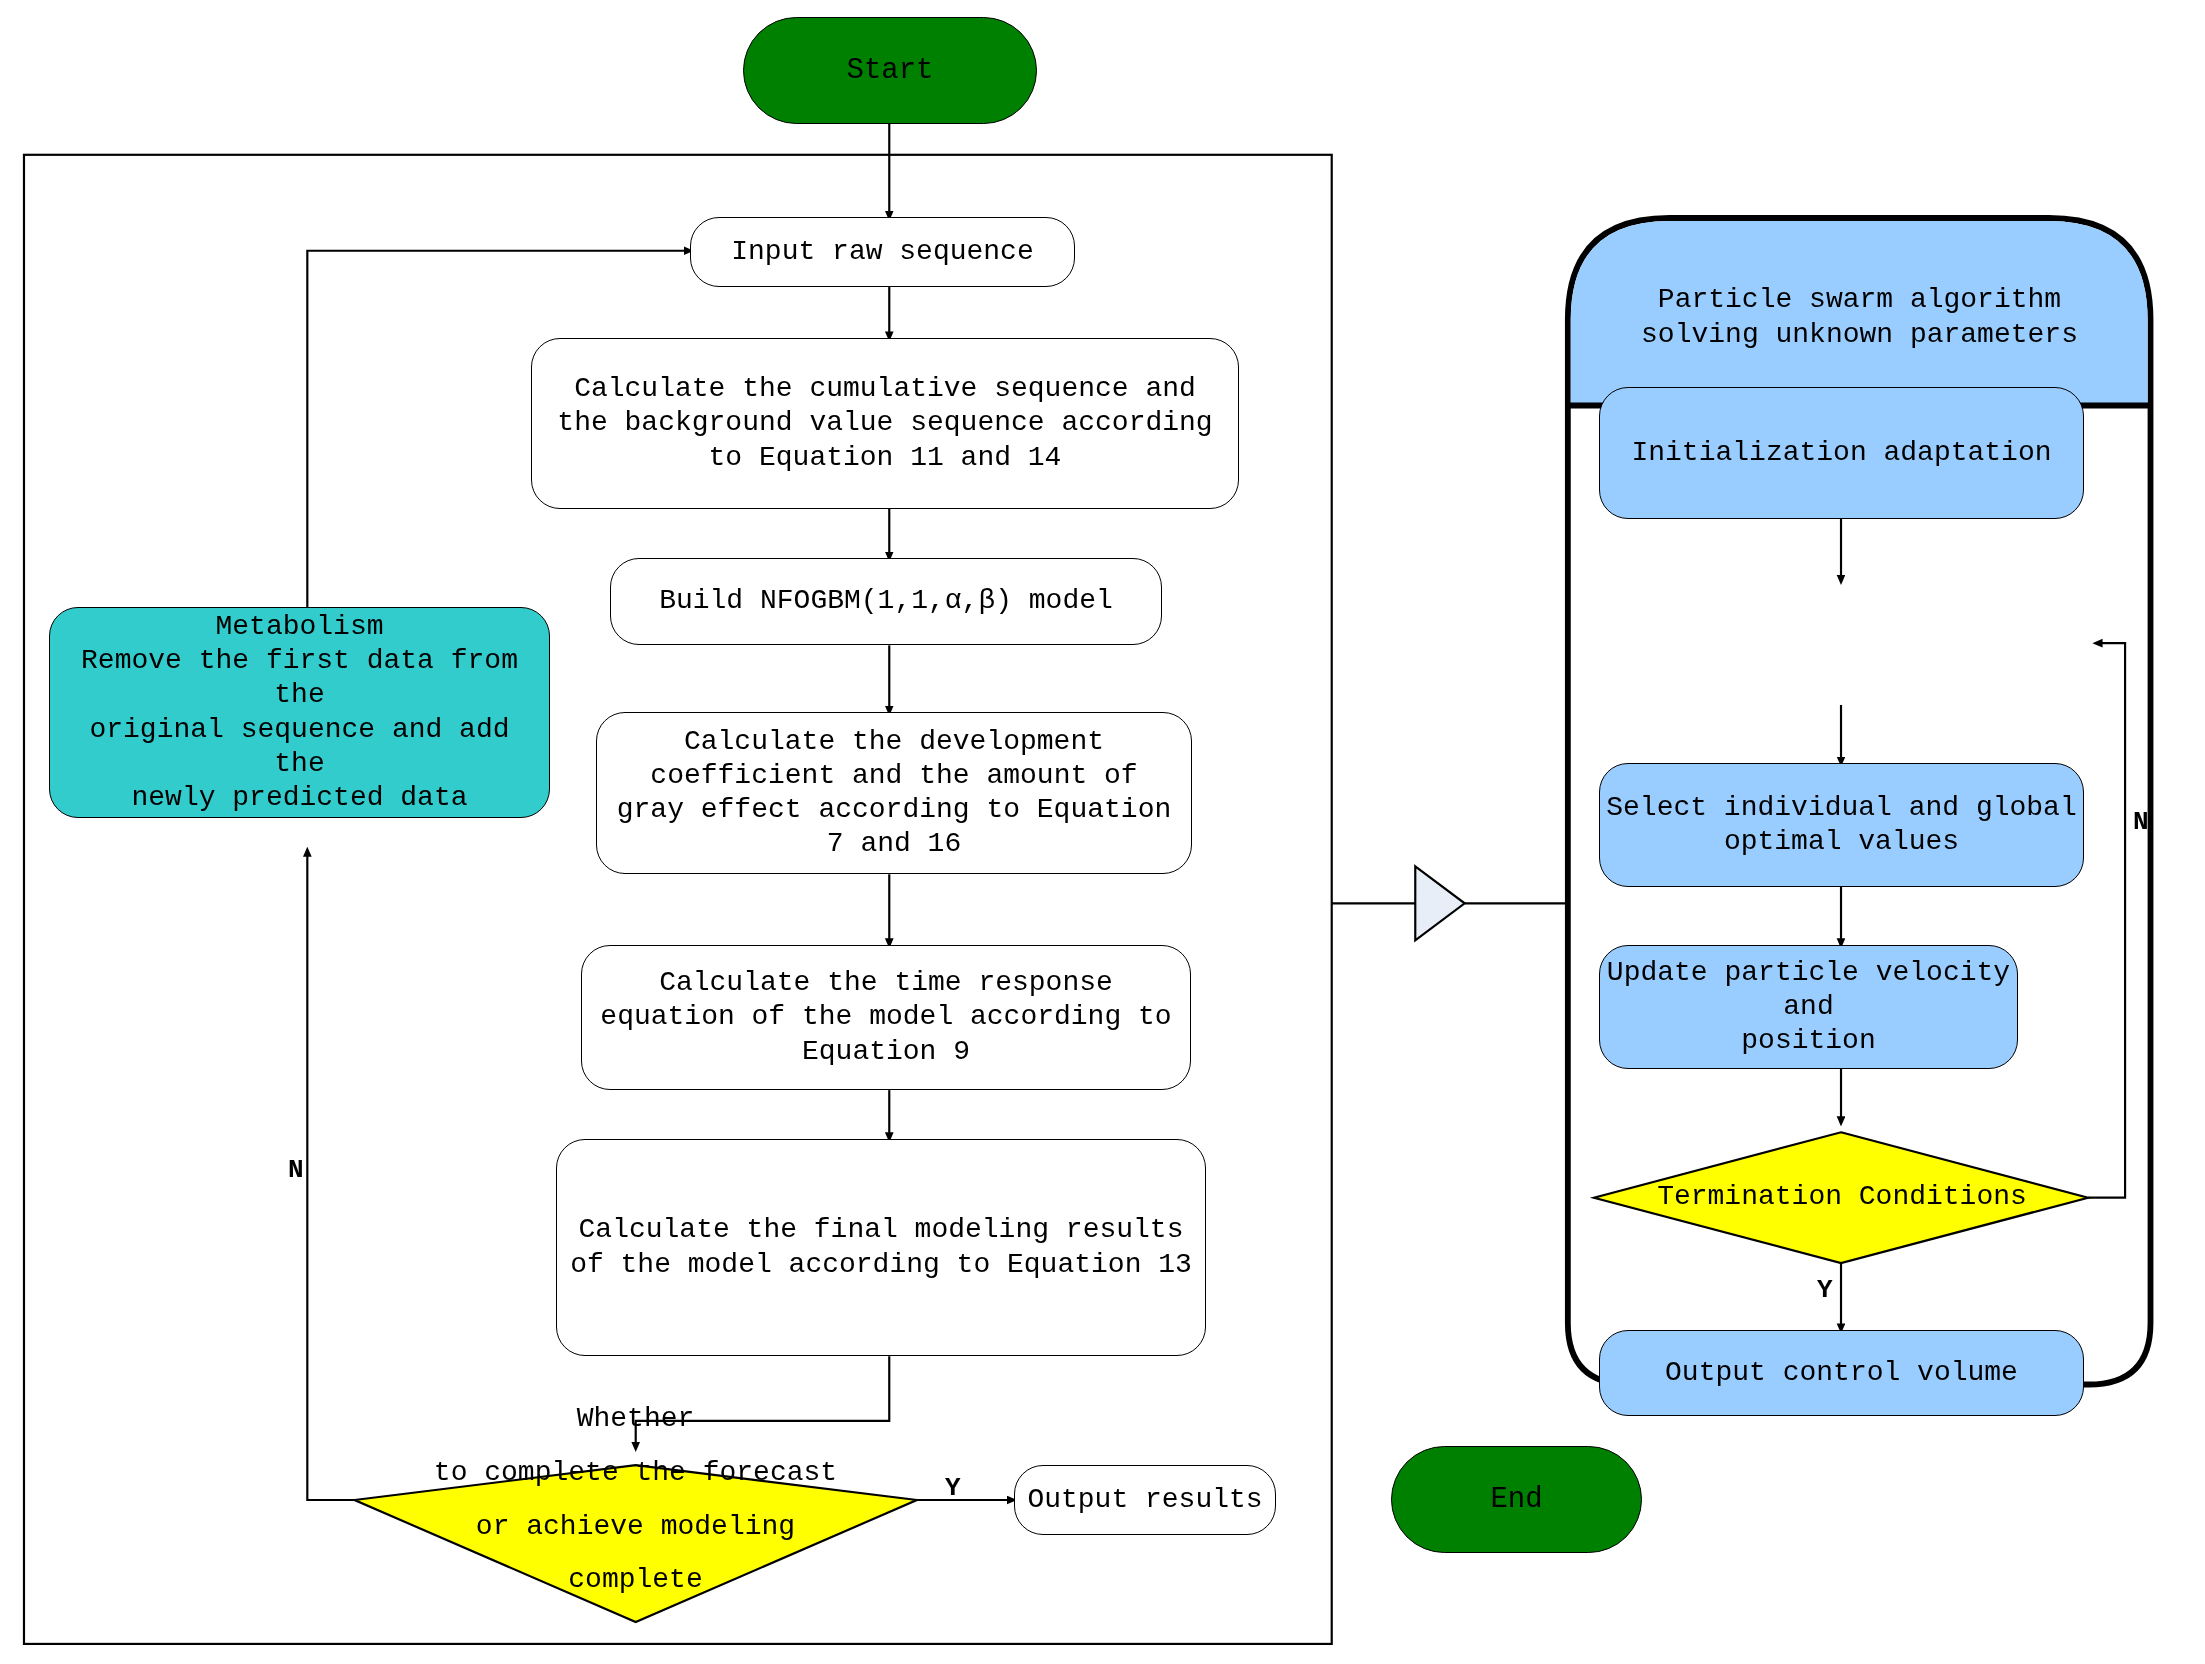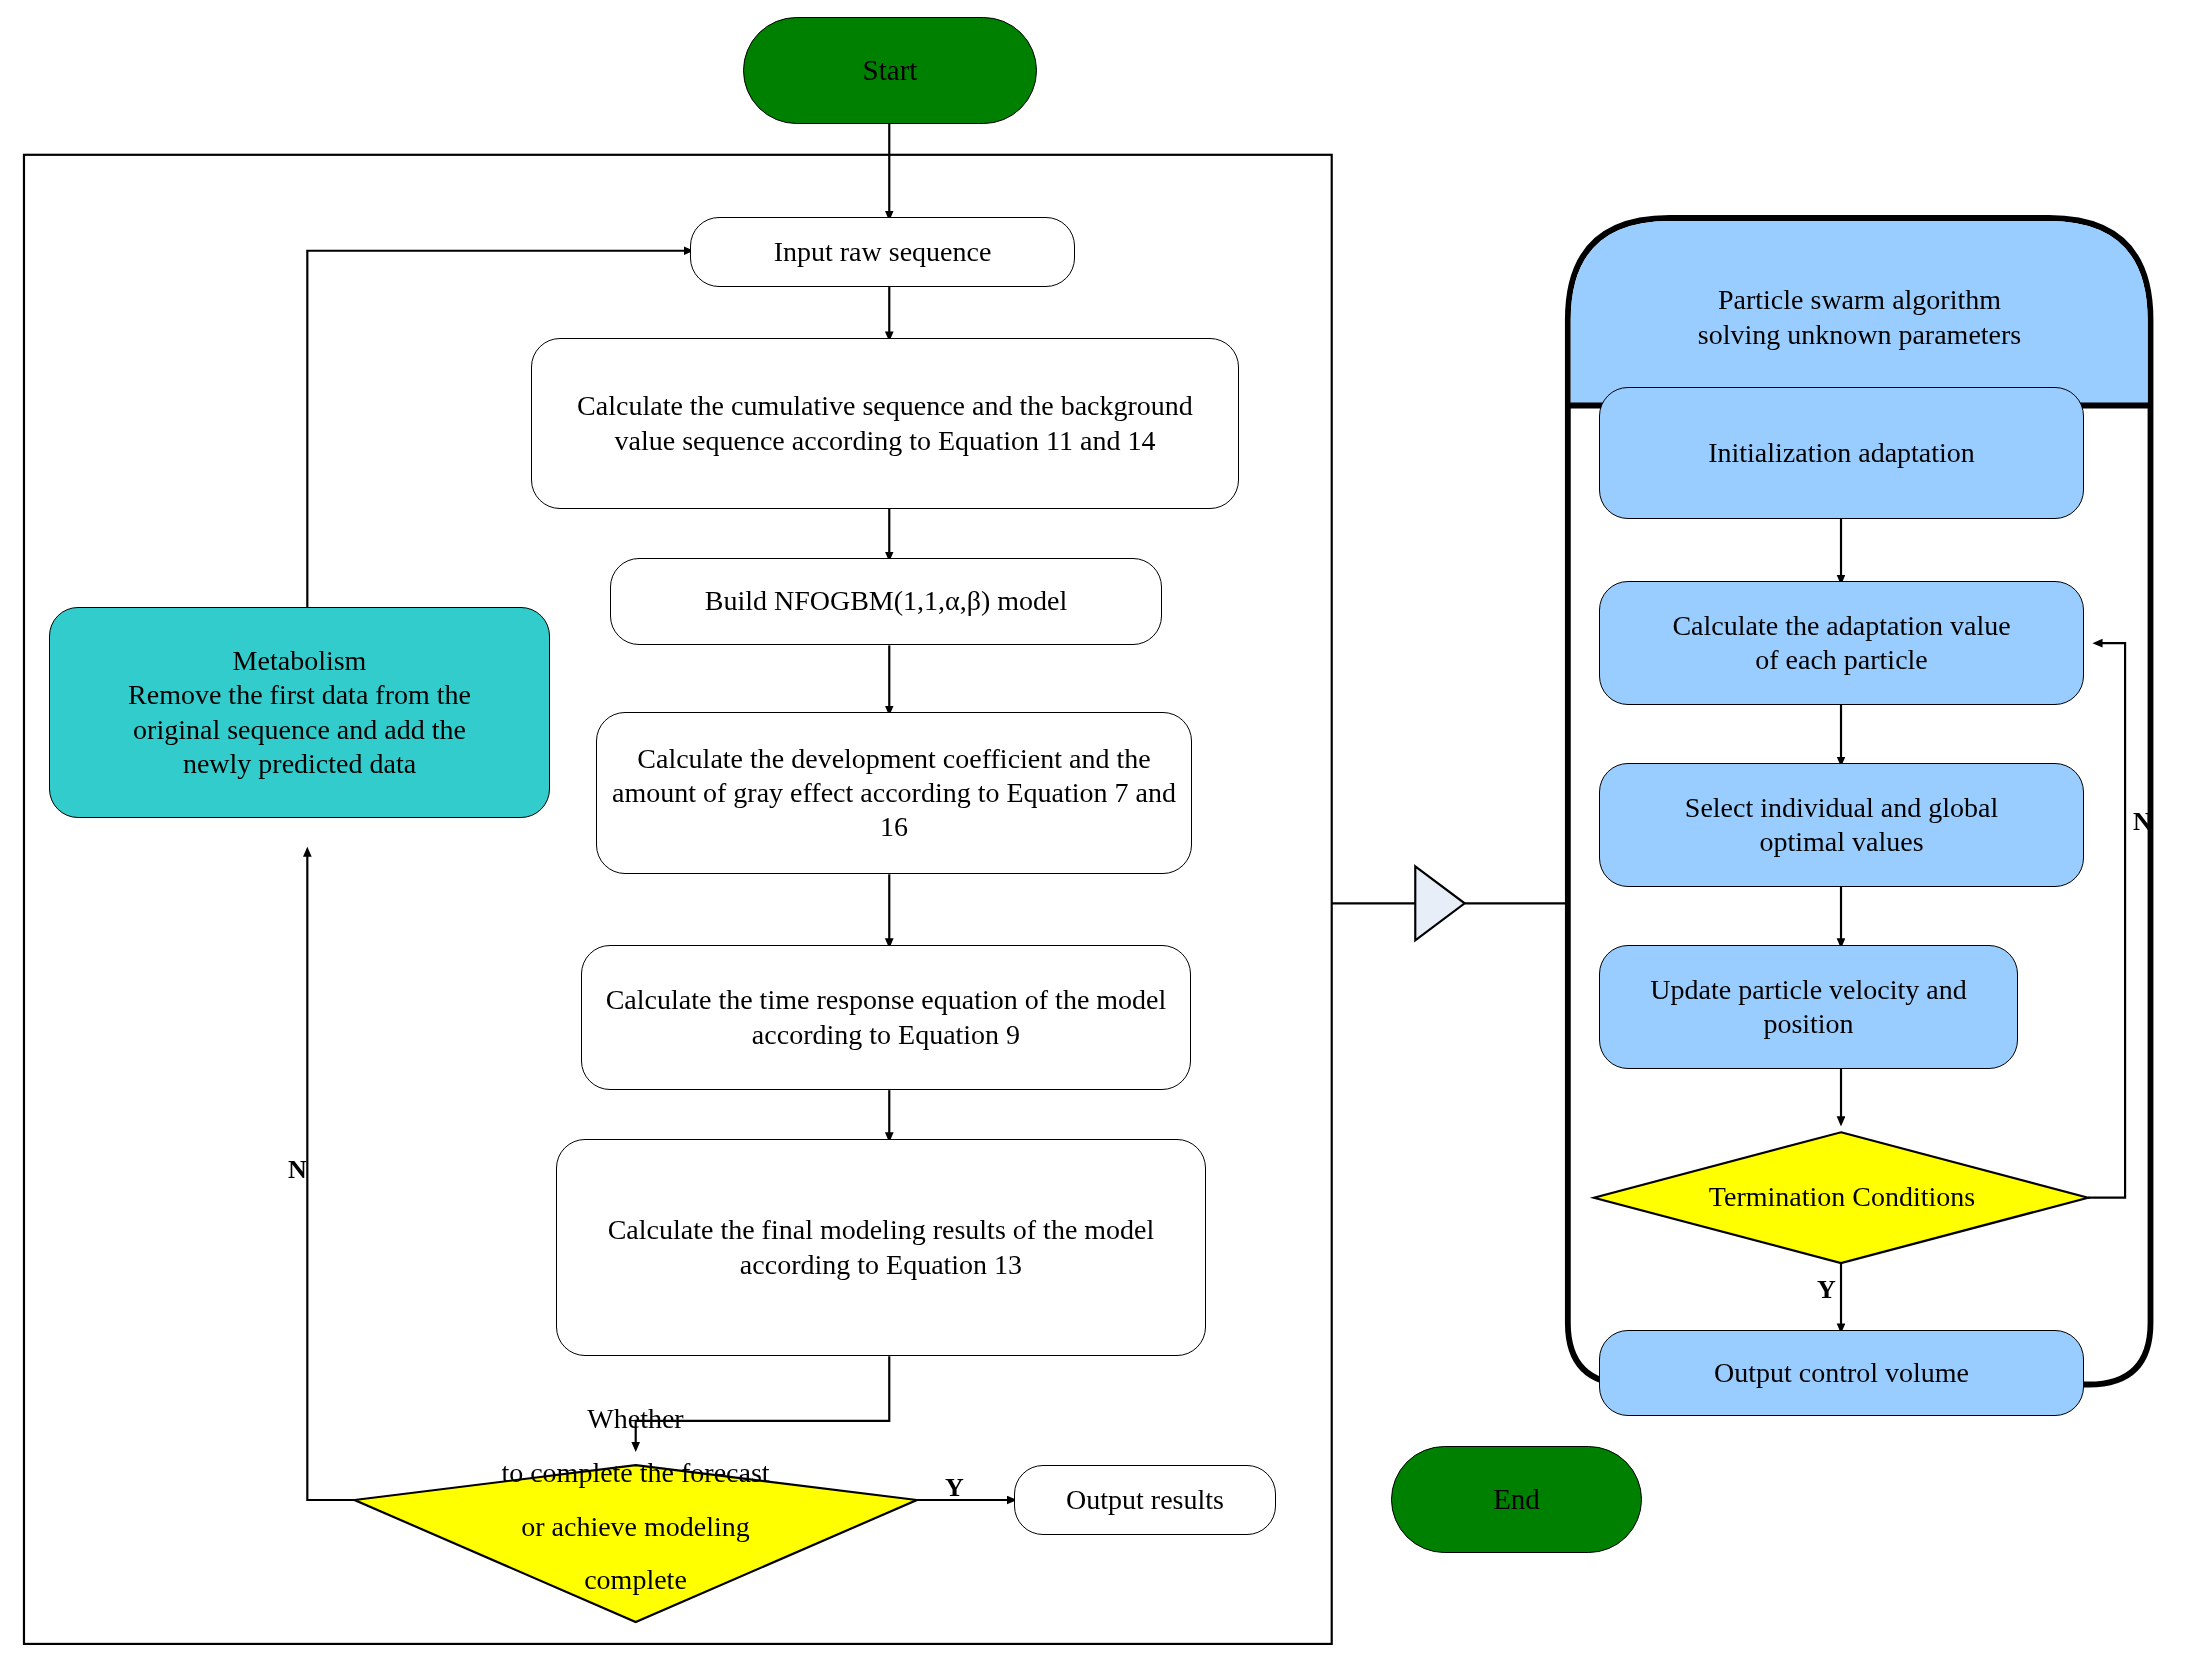--- a/index.html
+++ b/index.html
@@ -1,19 +1,19 @@
 <!DOCTYPE html>
 <html style="font-size:11.6px"><head>
 <meta charset="utf-8">
 <title>NFOGBM-PSO Flowchart</title>
 <style>
   html,body{margin:0;padding:0;background:#ffffff;}
   body{width:2205px;height:1665px;overflow:hidden;
        font-family:"Liberation Serif","DejaVu Serif",serif;}
-  #stage{position:relative;width:2205px;height:1665px;background:#fff;}
+  #stage{position:relative;width:2205px;height:1665px;background:#fff;font-family:Liberation Mono, monospace;}
   svg.layer{position:absolute;left:0;top:0;width:2205px;height:1665px;}
   .node{position:absolute;box-sizing:border-box;display:flex;align-items:center;
         justify-content:center;text-align:center;color:#000;line-height:1.22;}
   .proc{border:1.5px solid #000;background:#ffffff;}
   .blue{border:1.5px solid #000;background:#99ccff;}
   .teal{border:1.5px solid #000;background:#33cccc;}
   .term{background:#008000;border:1.5px solid #000;border-radius:109px;}
   .diamond-label{position:absolute;display:flex;align-items:center;justify-content:center;
                  text-align:center;color:#000;line-height:1.24;}
   .edge-label{position:absolute;font-weight:bold;color:#000;}
@@ -143,24 +143,20 @@
 
   <div class="panel-title f38" style="left:1580px;top:240px;width:559px;height:156px;flex-direction:column;">
     <span>Particle swarm algorithm</span>
     <span>solving unknown parameters</span>
   </div>
 
   <div class="node blue f38" style="left:1599px;top:387px;width:485px;height:132px;">
     <span>Initialization adaptation</span>
   </div>
 
-  <div class="node blue f38" style="left:1599px;top:581px;width:485px;height:124px;flex-direction:column;">
-    <span>Calculate the adaptation value</span>
-    <span>of each particle</span>
-  </div>
 
   <div class="node blue f38" style="left:1599px;top:763px;width:485px;height:124px;flex-direction:column;">
     <span>Select individual and global</span>
     <span>optimal values</span>
   </div>
 
   <div class="node blue f38" style="left:1599px;top:945px;width:419px;height:124px;flex-direction:column;">
     <span>Update particle velocity and</span>
     <span>position</span>
   </div>

